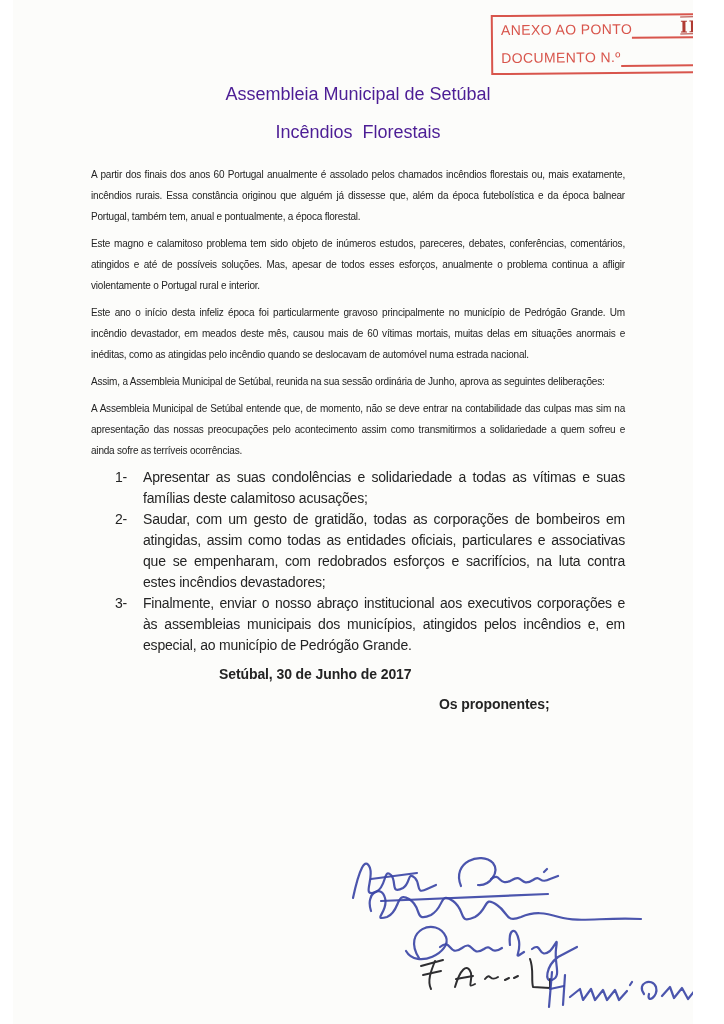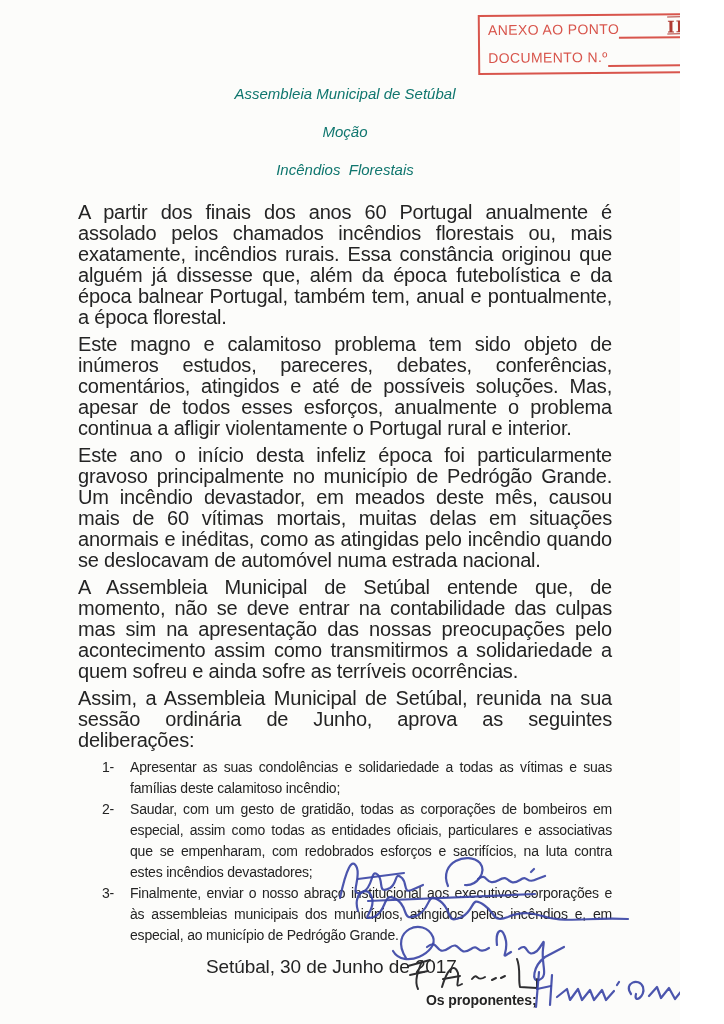--- a/index.html
+++ b/index.html
@@ -11,36 +11,37 @@
     --ink-dark:#2e2e30;
   }
   html,body{margin:0;padding:0;background:#ffffff;}
   .page{
     position:relative;
     width:680px;height:1024px;
     background:var(--paper);
     color:var(--text);
     font-family:"Liberation Sans", sans-serif;
     overflow:hidden;
+    margin-left:13px;
   }
   .content{padding:84px 68px 0 78px;}
   .h-title,.h-subtitle,.h-subject{
-    font-size:15px;font-weight:normal;text-align:center;
-    color:#0f766e;margin:0 0 18px 0;line-height:20px;font-style:italic;
+    font-size:18px;font-weight:normal;text-align:center;
+    color:#4c1d95;margin:0 0 18px 0;line-height:20px;
   }
   .h-subject{margin-bottom:22px;white-space:pre-wrap;}
   .para{
-    font-size:20px;letter-spacing:-0.2px;line-height:21px;
+    font-size:10px;letter-spacing:-0.2px;line-height:21px;
     text-align:justify;margin:0 0 6px 0;
   }
   .list{margin:2px 0 0 24px;}
   .list-item{display:flex;font-size:14px;letter-spacing:-0.2px;line-height:21px;}
   .list-marker{flex:none;width:28px;}
   .list-text{flex:1;text-align:justify;}
-  .date-line{font-size:19px;margin:10px 0 0 128px;letter-spacing:-0.1px;}
+  .date-line{font-size:14px;margin:10px 0 0 128px;letter-spacing:-0.1px;font-weight:bold;}
   .proponents{font-size:14px;font-weight:bold;margin:14px 0 0 348px;letter-spacing:-0.1px;}
 
   
   .stamp{
     position:absolute;left:478px;top:14px;width:230px;
     border:2.5px solid var(--stamp-red);
     padding:4px 6px 5px 8px;
     transform:rotate(-0.5deg);
   }
   .stamp-line{display:flex;align-items:flex-end;color:var(--stamp-red);
@@ -69,37 +70,36 @@
       <span class="stamp-fill"><span class="hw hw-roman">III</span><span class="hw">-c)</span></span>
     </div>
     <div class="stamp-line">
       <span class="stamp-label">DOCUMENTO N.º</span>
       <span class="stamp-fill"><span class="hw hw-number">29</span></span>
     </div>
   </div>
 
   <div class="content">
     <h1 class="h-title">Assembleia Municipal de Setúbal</h1>
-    <h2 class="h-subtitle">Moção</h2>
     <h3 class="h-subject">Incêndios  Florestais</h3>
 
     <p class="para">A partir dos finais dos anos 60 Portugal anualmente é assolado pelos chamados incêndios florestais ou, mais exatamente, incêndios rurais. Essa constância originou que alguém já dissesse que, além da época futebolística e da época balnear Portugal, também tem, anual e pontualmente, a época florestal.</p>
     <p class="para">Este magno e calamitoso problema tem sido objeto de inúmeros estudos, pareceres, debates, conferências, comentários, atingidos e até de possíveis soluções. Mas, apesar de todos esses esforços, anualmente o problema continua a afligir violentamente o Portugal rural e interior.</p>
     <p class="para">Este ano o início desta infeliz época foi particularmente gravoso principalmente no município de Pedrógão Grande. Um incêndio devastador, em meados deste mês, causou mais de 60 vítimas mortais, muitas delas em situações anormais e inéditas, como as atingidas pelo incêndio quando se deslocavam de automóvel numa estrada nacional.</p>
+    <p class="para">Assim, a Assembleia Municipal de Setúbal, reunida na sua sessão ordinária de Junho, aprova as seguintes deliberações:</p>
     <p class="para">A Assembleia Municipal de Setúbal entende que, de momento, não se deve entrar na contabilidade das culpas mas sim na apresentação das nossas preocupações pelo acontecimento assim como transmitirmos a solidariedade a quem sofreu e ainda sofre as terríveis ocorrências.</p>
-    <p class="para">Assim, a Assembleia Municipal de Setúbal, reunida na sua sessão ordinária de Junho, aprova as seguintes deliberações:</p>
 
     <div class="list">
       <div class="list-item">
         <span class="list-marker">1-</span>
-        <span class="list-text">Apresentar as suas condolências e solidariedade a todas as vítimas e suas famílias deste calamitoso incêndio;</span>
+        <span class="list-text">Apresentar as suas condolências e solidariedade a todas as vítimas e suas famílias deste calamitoso acusações;</span>
       </div>
       <div class="list-item">
         <span class="list-marker">2-</span>
-        <span class="list-text">Saudar, com um gesto de gratidão, todas as corporações de bombeiros em especial, assim como todas as entidades oficiais, particulares e associativas que se empenharam, com redobrados esforços e sacrifícios, na luta contra estes incêndios devastadores;</span>
+        <span class="list-text">Saudar, com um gesto de gratidão, todas as corporações de bombeiros em atingidas, assim como todas as entidades oficiais, particulares e associativas que se empenharam, com redobrados esforços e sacrifícios, na luta contra estes incêndios devastadores;</span>
       </div>
       <div class="list-item">
         <span class="list-marker">3-</span>
         <span class="list-text">Finalmente, enviar o nosso abraço institucional aos executivos corporações e às assembleias municipais dos municípios, atingidos pelos incêndios e, em especial, ao município de Pedrógão Grande.</span>
       </div>
     </div>
 
     <p class="date-line">Setúbal, 30 de Junho de 2017</p>
     <p class="proponents">Os proponentes;</p>
   </div>

